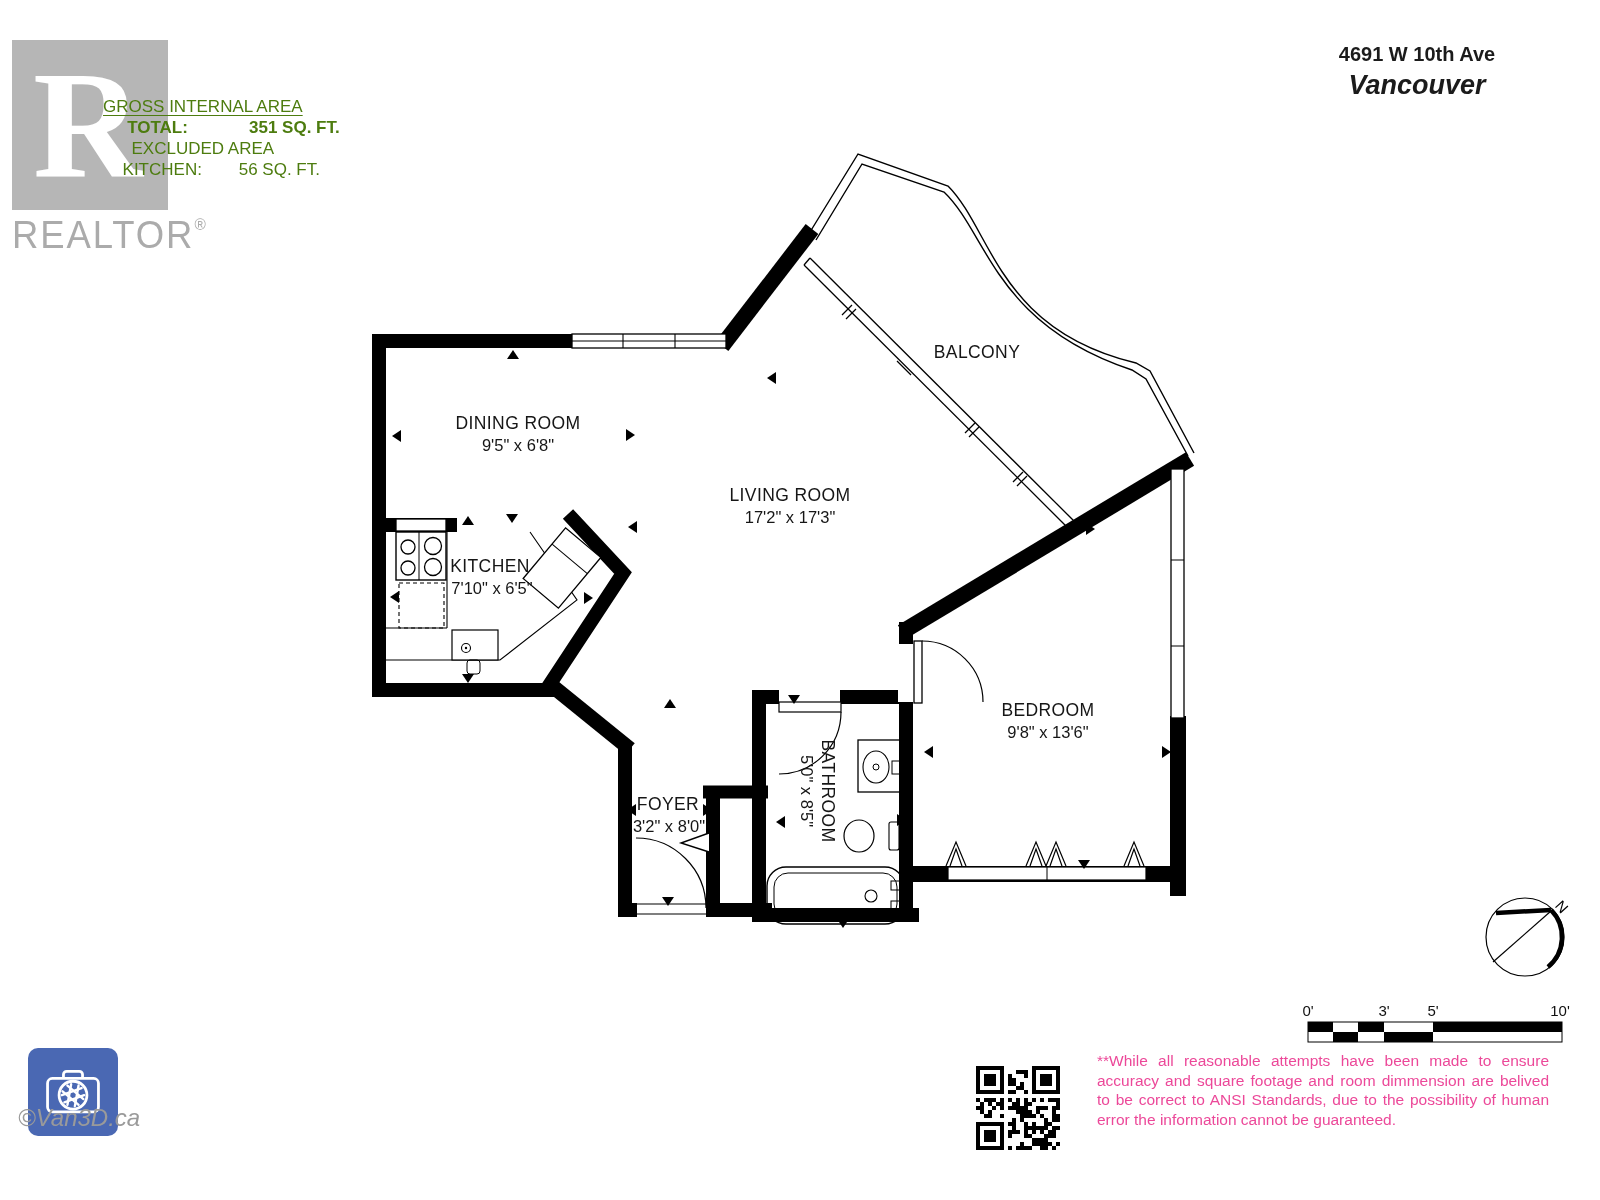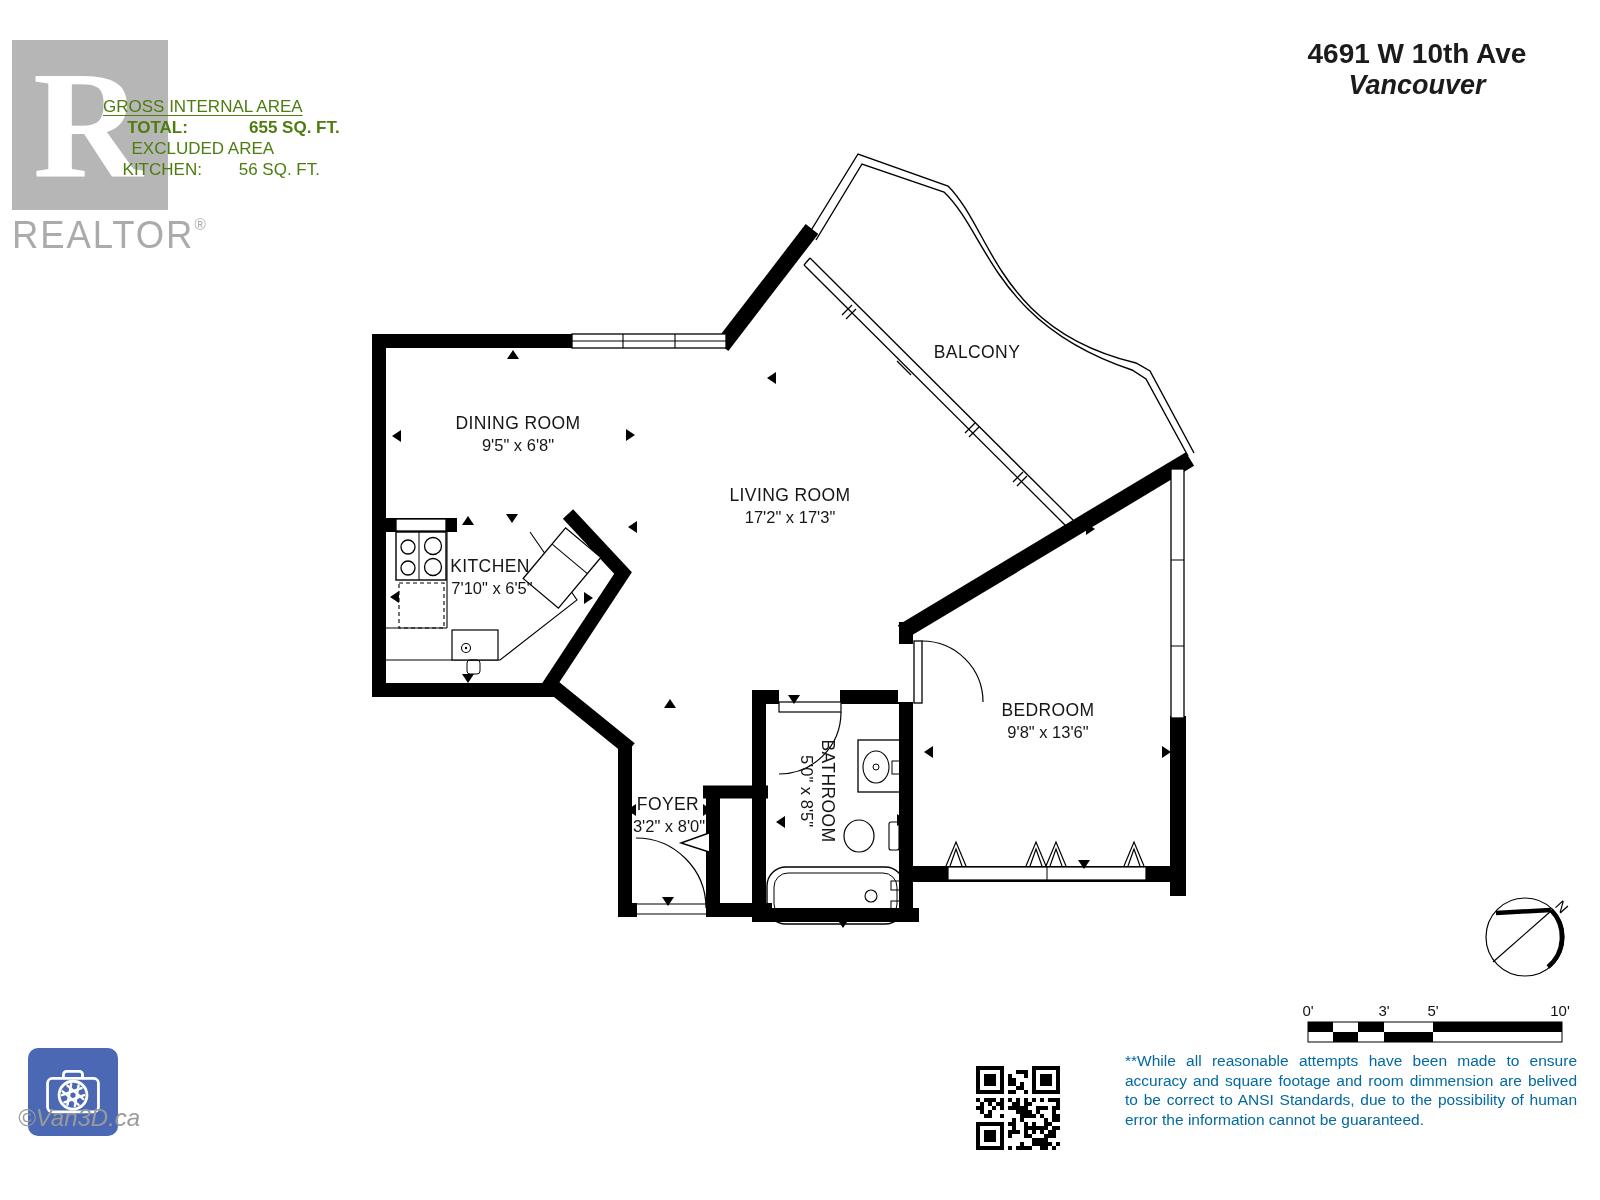--- a/index.html
+++ b/index.html
@@ -17,29 +17,29 @@
   .realtor-word{margin-top:4px;font-size:38px;color:#ababab;letter-spacing:2px;font-weight:500;
       transform:scaleX(.96);transform-origin:left;white-space:nowrap;}
   .realtor-word sup{font-size:16px;vertical-align:18px;}
   
   #area-summary{left:66px;top:96px;font-size:17px;line-height:21px;color:#4d7c0f;white-space:nowrap;text-align:center;}
   #area-summary .t{text-decoration:underline;text-underline-offset:3px;}
   #area-summary .lbl{display:inline-block;min-width:153px;}
   #area-summary .b{font-weight:bold;margin-left:15px;}
   
   #address{left:1267px;top:38px;width:300px;text-align:center;font-weight:bold;color:#1b1b1b;}
-  #address .l1{font-size:28px;line-height:32px;}
+  #address .l1{font-size:20px;line-height:32px;}
   #address .l2{font-size:27px;line-height:30px;font-style:italic;}
   
   #camera-badge{left:28px;top:1048px;width:90px;height:88px;background:#4a68b3;border-radius:10px;
       display:flex;align-items:center;justify-content:center;}
   #watermark{left:18px;top:1104px;font-size:24px;font-style:italic;color:#9a9a9a;}
   
   #disclaimer{left:1097px;top:1051px;width:452px;font-size:15.5px;line-height:19.5px;
-      color:#0369a1;text-align:justify;margin-left:28px;}
+      color:#ec4899;text-align:justify;}
 </style>
 </head>
 <body>
 
 <div id="stage">
 
   <svg width="1600" height="1200" viewBox="0 0 1600 1200" class="abs" style="left:0;top:0">
 
     <g stroke="#000" fill="none" stroke-linecap="butt">
       <path d="M372,341 H572" stroke-width="14"></path>
@@ -450,21 +450,21 @@
 
   <div class="abs" id="realtor-logo">
     <div class="logo-square">
       <span>R</span>
     </div>
     <div class="realtor-word"><span>REALTOR</span><sup>®</sup></div>
   </div>
 
   <div class="abs" id="area-summary">
     <div class="t">GROSS INTERNAL AREA</div>
-    <div><span class="lbl b">TOTAL:</span><span class="b">655 SQ. FT.</span></div>
+    <div><span class="lbl b">TOTAL:</span><span class="b">351 SQ. FT.</span></div>
     <div><span class="lbl">EXCLUDED AREA</span><span></span></div>
     <div><span class="lbl">KITCHEN:</span><span>56 SQ. FT.</span></div>
   </div>
 
   <div class="abs" id="address">
     <div class="l1">4691 W 10th Ave</div>
     <div class="l2">Vancouver</div>
   </div>
 
   <div class="abs" id="camera-badge">

